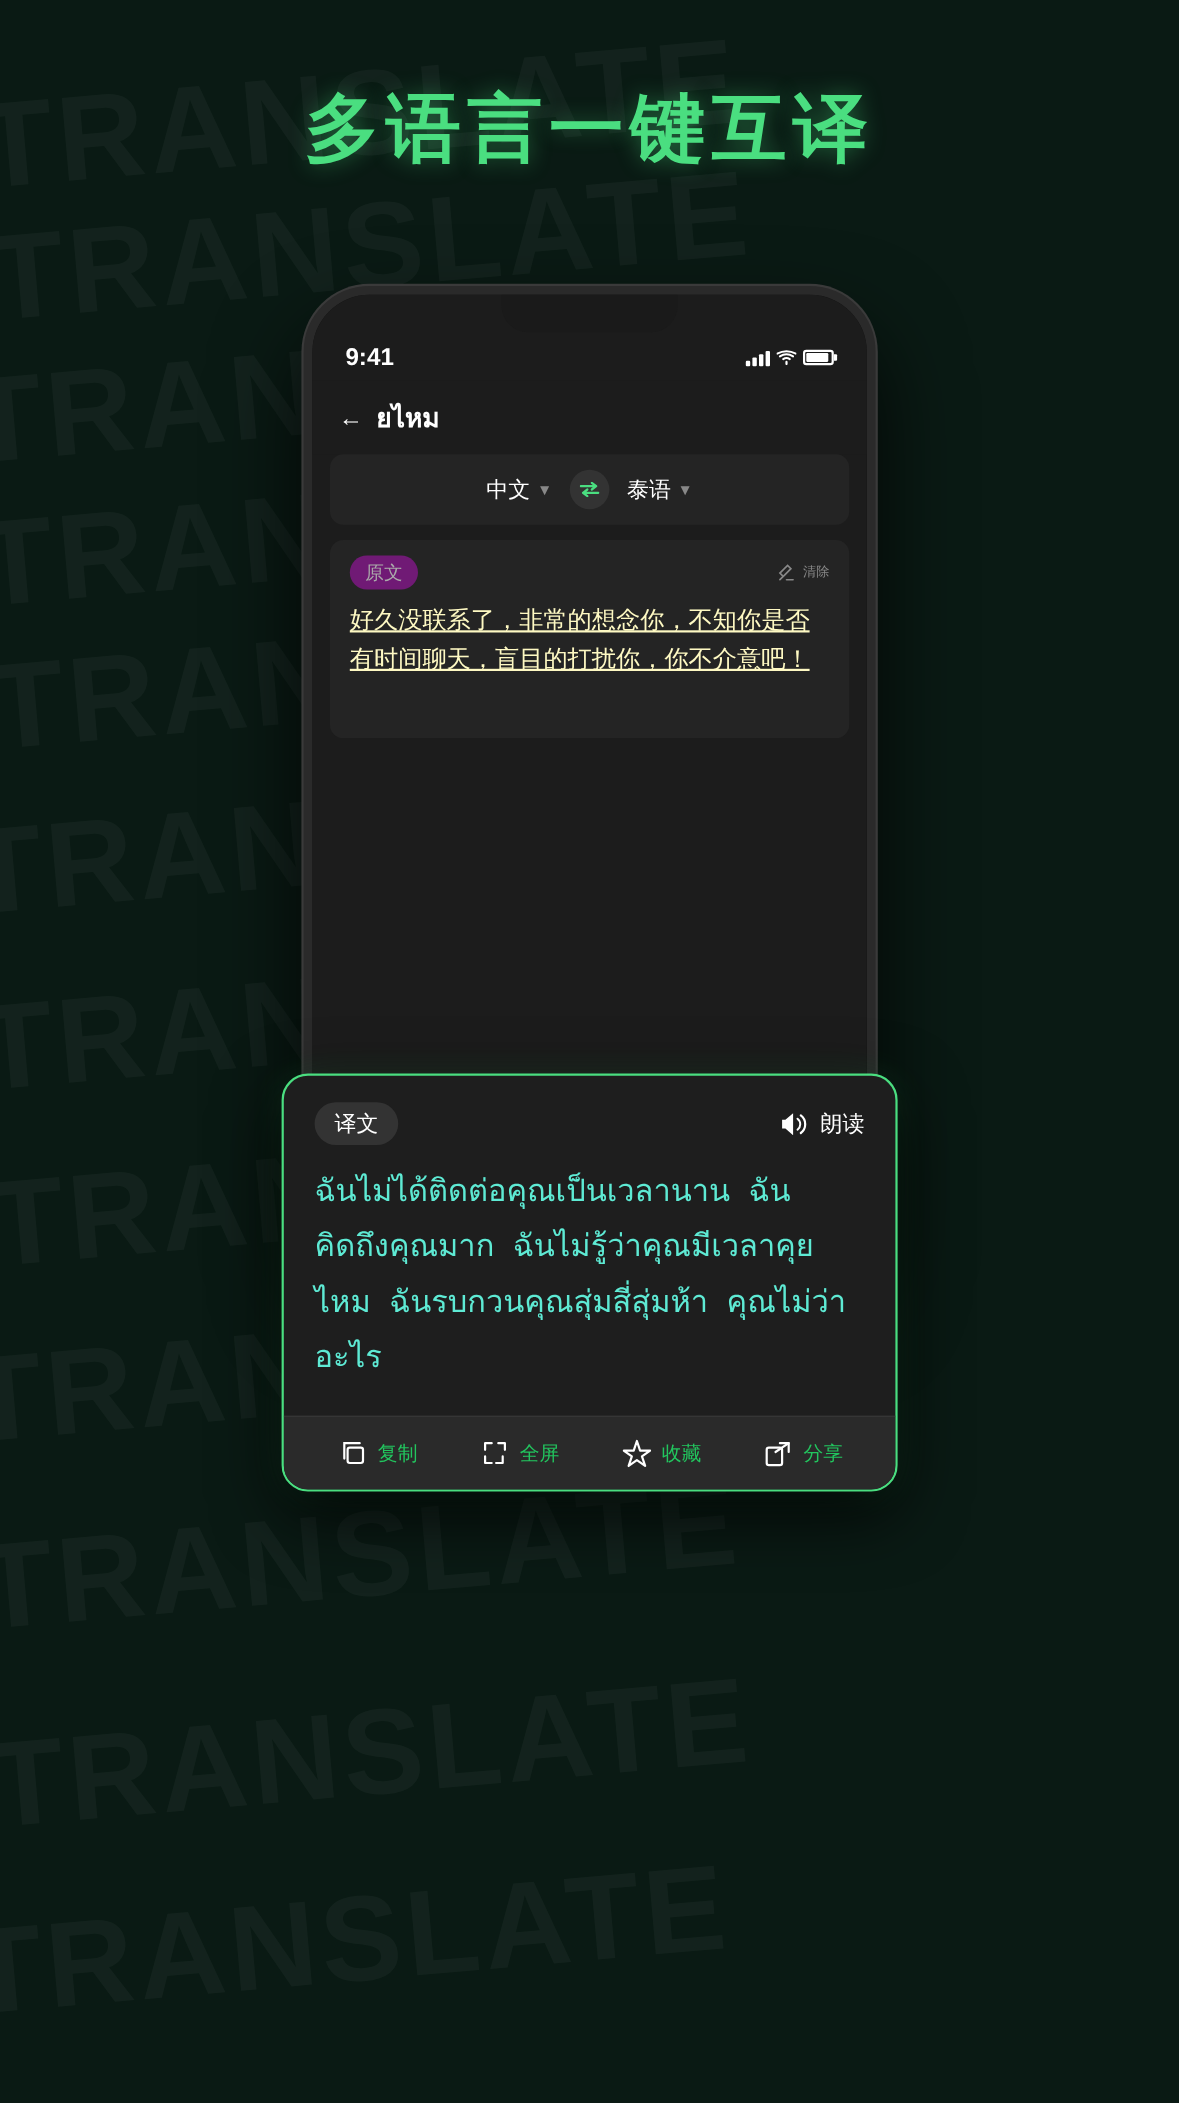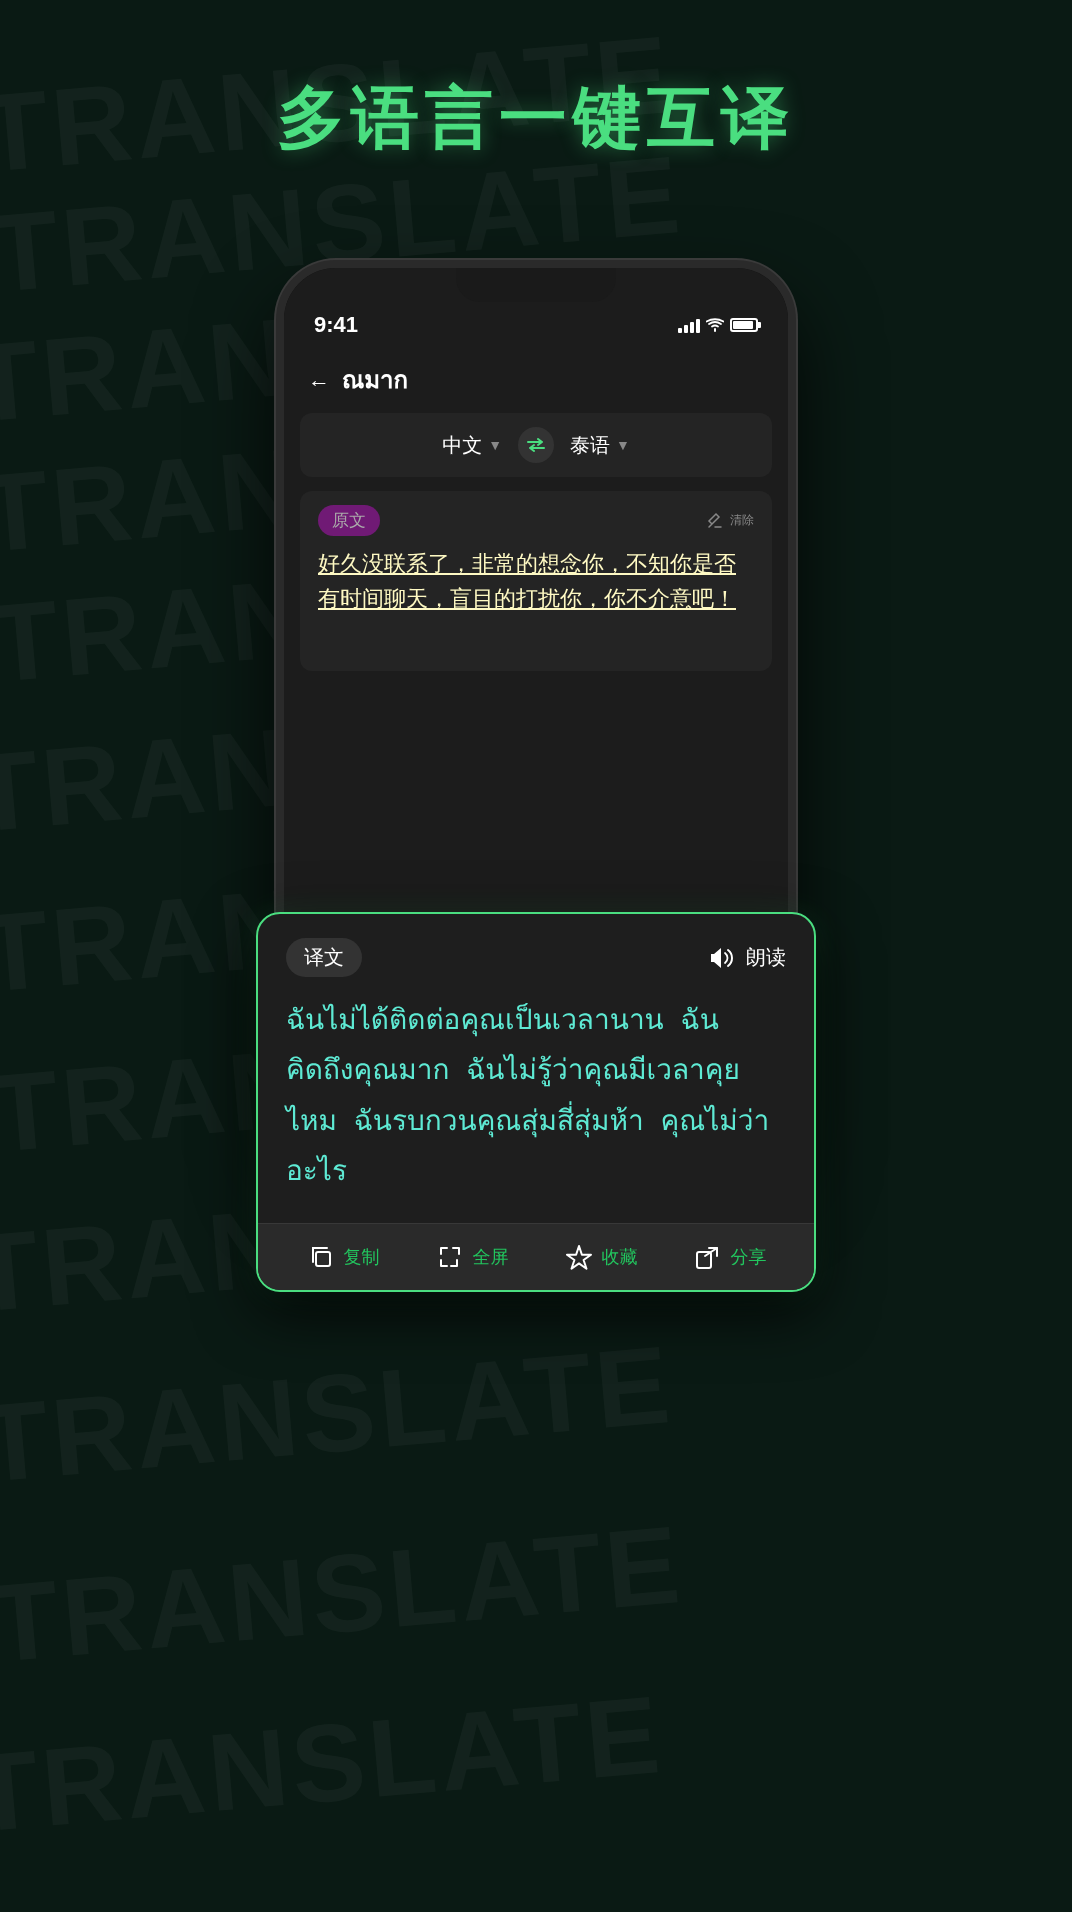--- a/index.html
+++ b/index.html
@@ -407,21 +407,21 @@
               <path d="M0.5 3.5 Q9 -1 17.5 3.5" stroke="white" stroke-width="1.8" fill="none" stroke-linecap="round"></path>
             </svg>
             <div class="battery-icon">
               <div class="battery-fill"></div>
             </div>
           </div>
         </div>
 
         <div class="app-header">
           <span class="back-arrow">←</span>
-          <span class="app-title-text">ณมาก</span>
+          <span class="app-title-text">ยไหม</span>
         </div>
 
         <div class="language-bar">
           <div class="lang-select">
             <span>中文</span>
             <span class="lang-arrow">▼</span>
           </div>
           <div class="swap-icon">
             <svg width="18" height="14" viewBox="0 0 18 14" fill="none">
               <path d="M1 4h14M11 1l4 3-4 3" stroke="#4ade80" stroke-width="2" stroke-linecap="round" stroke-linejoin="round"></path>
@@ -445,21 +445,21 @@
               <span>清除</span>
             </div>
           </div>
           <div class="input-text">好久没联系了，非常的想念你，不知你是否有时间聊天，盲目的打扰你，你不介意吧！</div>
         </div>
 
       </div>
     </div>
   </div>
 
-  <div class="translation-card" style="position: fixed; bottom: auto; top: 912px; left: 50%; transform: translateX(-50%);">
+  <div class="translation-card" style="position: fixed; bottom: auto; top: 976px; left: 50%; transform: translateX(-50%);">
     <div class="translation-card-inner">
       <div class="translation-header">
         <span class="translation-badge">译文</span>
         <div class="read-aloud-btn">
           <svg width="28" height="24" viewBox="0 0 28 24" fill="none">
             <path d="M4 8H1v8h3l7 6V2L4 8z" fill="white"></path>
             <path d="M18 4s4 3 4 8-4 8-4 8" stroke="white" stroke-width="2" stroke-linecap="round" fill="none"></path>
             <path d="M15 7s2.5 2 2.5 5-2.5 5-2.5 5" stroke="white" stroke-width="1.8" stroke-linecap="round" fill="none"></path>
           </svg>
           <span>朗读</span>

